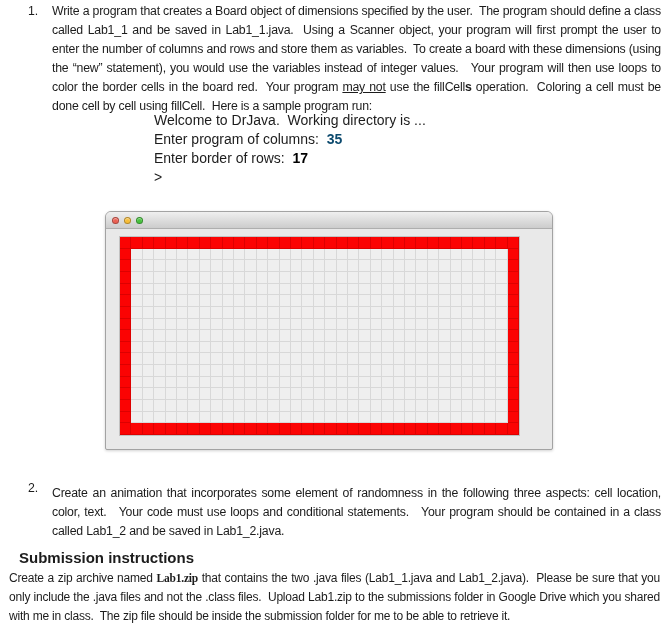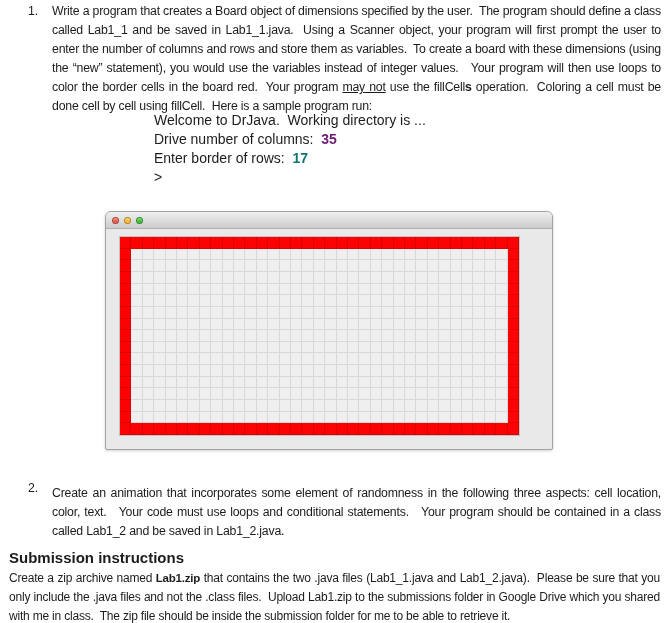--- a/index.html
+++ b/index.html
@@ -48,36 +48,36 @@
     border-bottom:1px solid var(--grid-line,#d8d8d8);
     box-sizing:border-box;
   }
   .cell.red{
     background:var(--cell-red,#fb0303);
     border-right-color:var(--cell-red-line,#dd0000);
     border-bottom-color:var(--cell-red-line,#dd0000);
   }
 
   
-  #submission-heading{position:absolute;left:9px;top:549px;font-size:15px;font-weight:bold;line-height:18px;}
+  #submission-heading{position:absolute;left:19px;top:549px;font-size:15px;font-weight:bold;line-height:18px;}
   #submission-body{position:absolute;left:9px;right:9px;top:569px;font-size:12px;line-height:19px;}
-  .mono-bold{font-family:Liberation Sans, sans-serif;font-weight:bold;font-size:11.5px;}
+  .mono-bold{font-family:Liberation Serif, serif;font-weight:bold;font-size:11.5px;}
 </style>
 </head>
 <body>
 
 <div id="page">
 
   <div class="item-number" style="top:2px;">1.</div>
   <div class="item para" style="top:2px;"><span>Write a program that creates a Board object of dimensions specified by the user.  The program should define a class called Lab1_1 and be saved in Lab1_1.java.  Using a Scanner object, your program will first prompt the user to enter the number of columns and rows and store them as variables.  To create a board with these dimensions (using the “new” statement), you would use the variables instead of integer values.   Your program will then use loops to color the border cells in the board red.  Your program </span><span class="underline">may not</span><span> use the fillCell</span><span class="bold">s</span><span> operation.  Coloring a cell must be done cell by cell using fillCell.  Here is a sample program run:</span></div>
 
   <div id="console">
     <div class="code-line"><span>Welcome to DrJava.  Working directory is ...</span></div>
-    <div class="code-line"><span>Drive number of columns:  </span><span class="console-value" style="color: #701a75;">35</span></div>
-    <div class="code-line"><span>Enter border of rows:  </span><span class="console-value" style="color: #0f766e;">17</span></div>
+    <div class="code-line"><span>Enter program of columns:  </span><span class="console-value" style="color: #0c4a6e;">35</span></div>
+    <div class="code-line"><span>Enter border of rows:  </span><span class="console-value" style="color: #000000;">17</span></div>
     <div class="code-line"><span>&gt;</span></div>
   </div>
 
   <div id="board-window">
     <div id="titlebar">
       <span class="traffic-light" style="background: rgb(236, 95, 82);"></span>
       <span class="traffic-light" style="background: rgb(248, 189, 54);"></span>
       <span class="traffic-light" style="background: rgb(70, 195, 60);"></span>
     </div>
     <div id="board-grid" style="grid-template-columns: repeat(35, 1fr); grid-template-rows: repeat(17, 1fr);">

